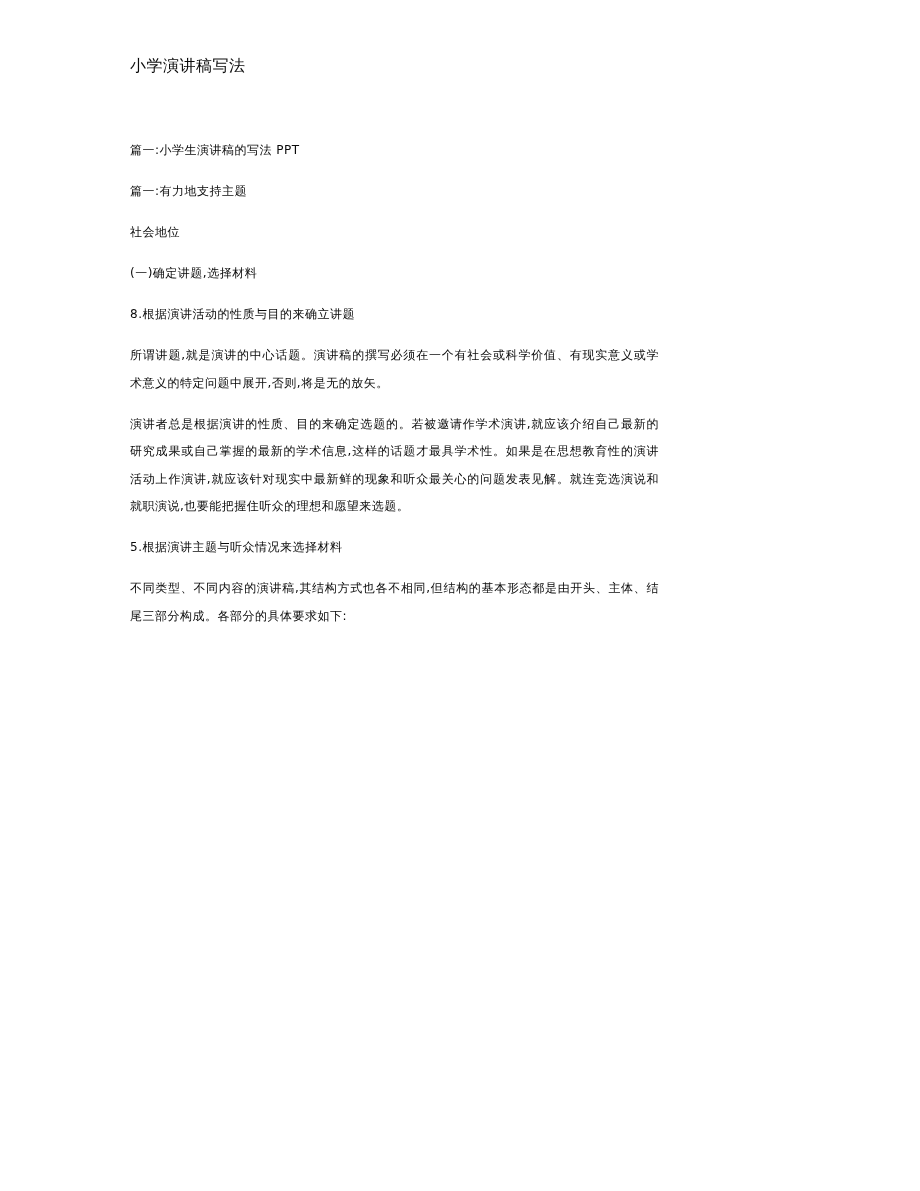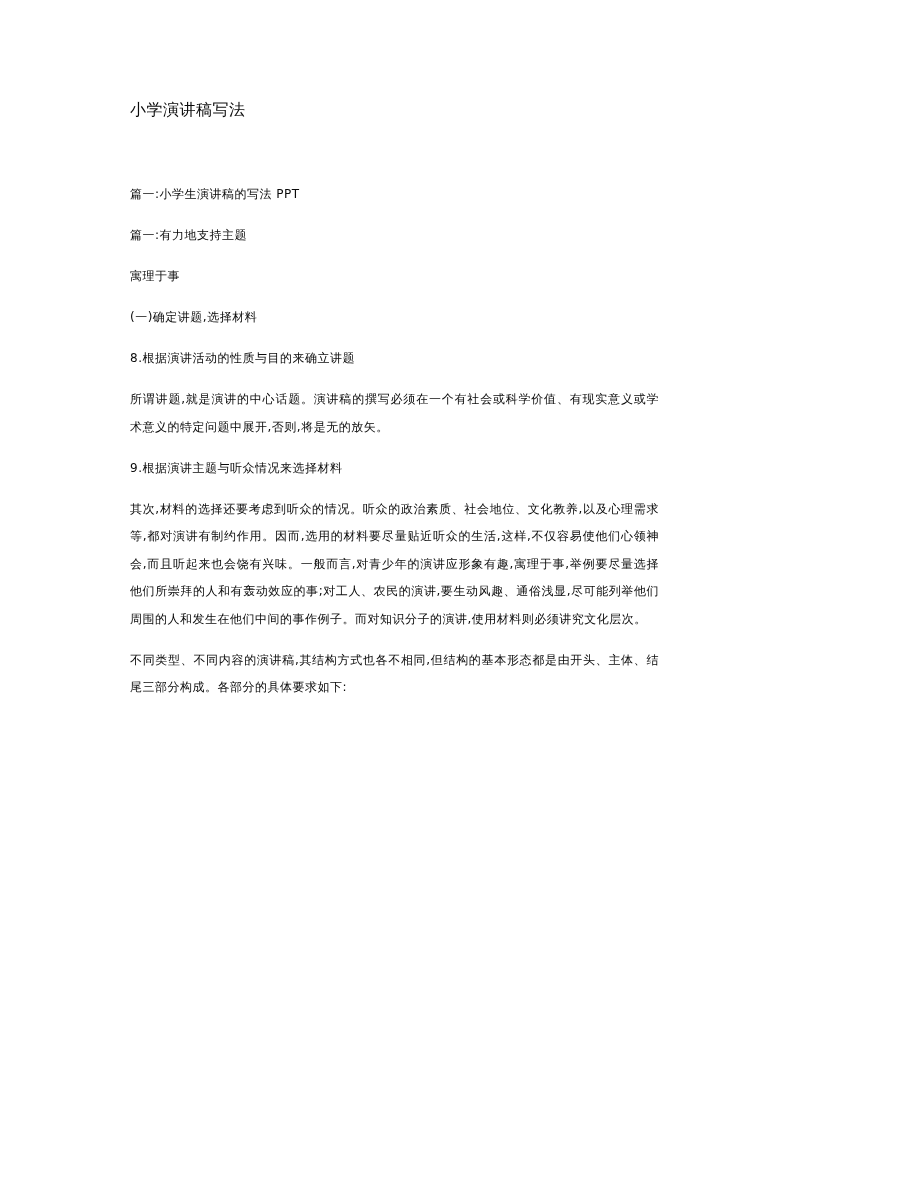--- a/index.html
+++ b/index.html
@@ -11,21 +11,21 @@
   body {
     width: 920px;
     min-height: 1191px;
     font-family: "DejaVu Sans", "Liberation Sans", sans-serif;
     color: #0a0a0a;
     overflow: hidden;
   }
   .page {
     width: 788px;
     min-height: 1191px;
-    padding: 96px 129px 40px 130px;
+    padding: 52px 129px 40px 130px;
     background: #ffffff;
   }
   .doc-title {
     font-size: 16px;
     font-weight: normal;
     line-height: 27px;
     margin: 0 0 58px 0;
     letter-spacing: 0.5px;
   }
   .para {
@@ -39,20 +39,20 @@
   }
 </style>
 </head>
 <body>
 
 <div class="page">
   <h1 class="doc-title">小学演讲稿写法</h1>
 
   <p class="para">篇一:小学生演讲稿的写法 PPT</p>
   <p class="para">篇一:有力地支持主题</p>
-  <p class="para">寓理于事</p>
+  <p class="para">社会地位</p>
   <p class="para">(一)确定讲题,选择材料</p>
   <p class="para">8.根据演讲活动的性质与目的来确立讲题</p>
   <p class="para">所谓讲题,就是演讲的中心话题。演讲稿的撰写必须在一个有社会或科学价值、有现实意义或学术意义的特定问题中展开,否则,将是无的放矢。</p>
-  <p class="para">9.根据演讲主题与听众情况来选择材料</p>
-  <p class="para">其次,材料的选择还要考虑到听众的情况。听众的政治素质、社会地位、文化教养,以及心理需求等,都对演讲有制约作用。因而,选用的材料要尽量贴近听众的生活,这样,不仅容易使他们心领神会,而且听起来也会饶有兴味。一般而言,对青少年的演讲应形象有趣,寓理于事,举例要尽量选择他们所崇拜的人和有轰动效应的事;对工人、农民的演讲,要生动风趣、通俗浅显,尽可能列举他们周围的人和发生在他们中间的事作例子。而对知识分子的演讲,使用材料则必须讲究文化层次。</p>
+  <p class="para">演讲者总是根据演讲的性质、目的来确定选题的。若被邀请作学术演讲,就应该介绍自己最新的研究成果或自己掌握的最新的学术信息,这样的话题才最具学术性。如果是在思想教育性的演讲活动上作演讲,就应该针对现实中最新鲜的现象和听众最关心的问题发表见解。就连竞选演说和就职演说,也要能把握住听众的理想和愿望来选题。</p>
+  <p class="para">5.根据演讲主题与听众情况来选择材料</p>
   <p class="para">不同类型、不同内容的演讲稿,其结构方式也各不相同,但结构的基本形态都是由开头、主体、结尾三部分构成。各部分的具体要求如下:</p>
 </div>
 
 </body></html>

